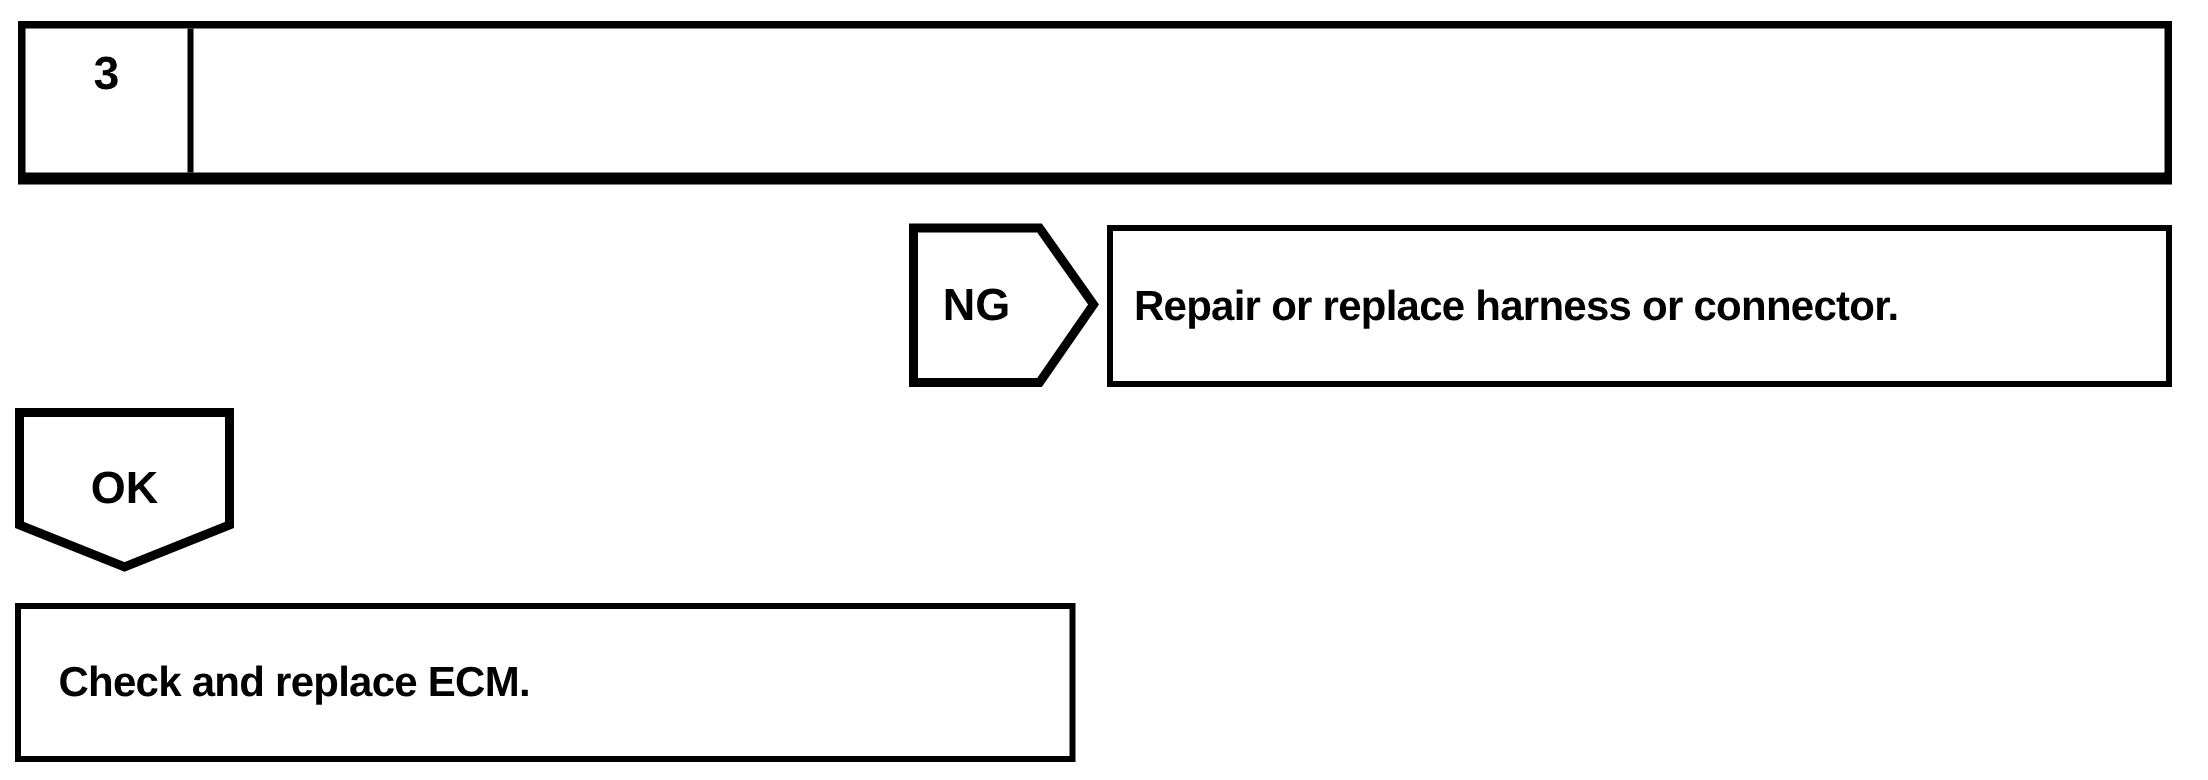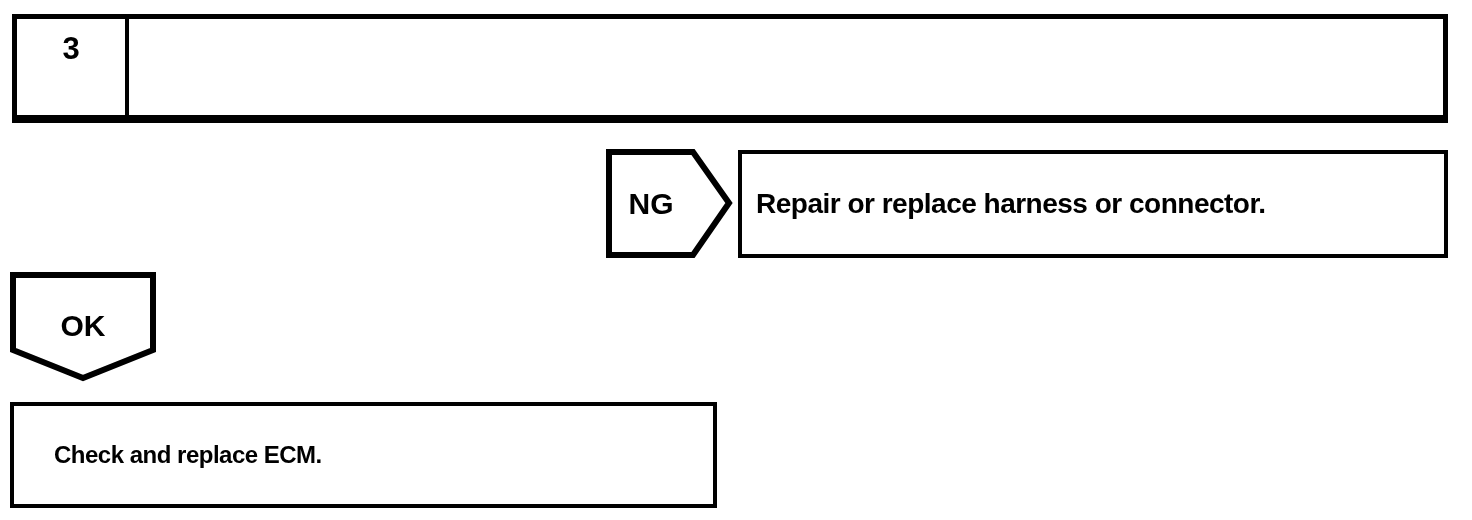--- a/index.html
+++ b/index.html
@@ -67,22 +67,22 @@
     width: 710px;
     height: 108px;
     padding-left: 14px;
     font-size: 28px;
   }
   .ok-result {
     left: 10px;
     top: 402px;
     width: 707px;
     height: 106px;
-    padding-left: 40px;
-    font-size: 24px;
+    padding-left: 25px;
+    font-size: 28px;
   }
 
   
   .shape {
     position: absolute;
   }
   .ng-shape {
     left: 606px;
     top: 148px;
     width: 127px;

